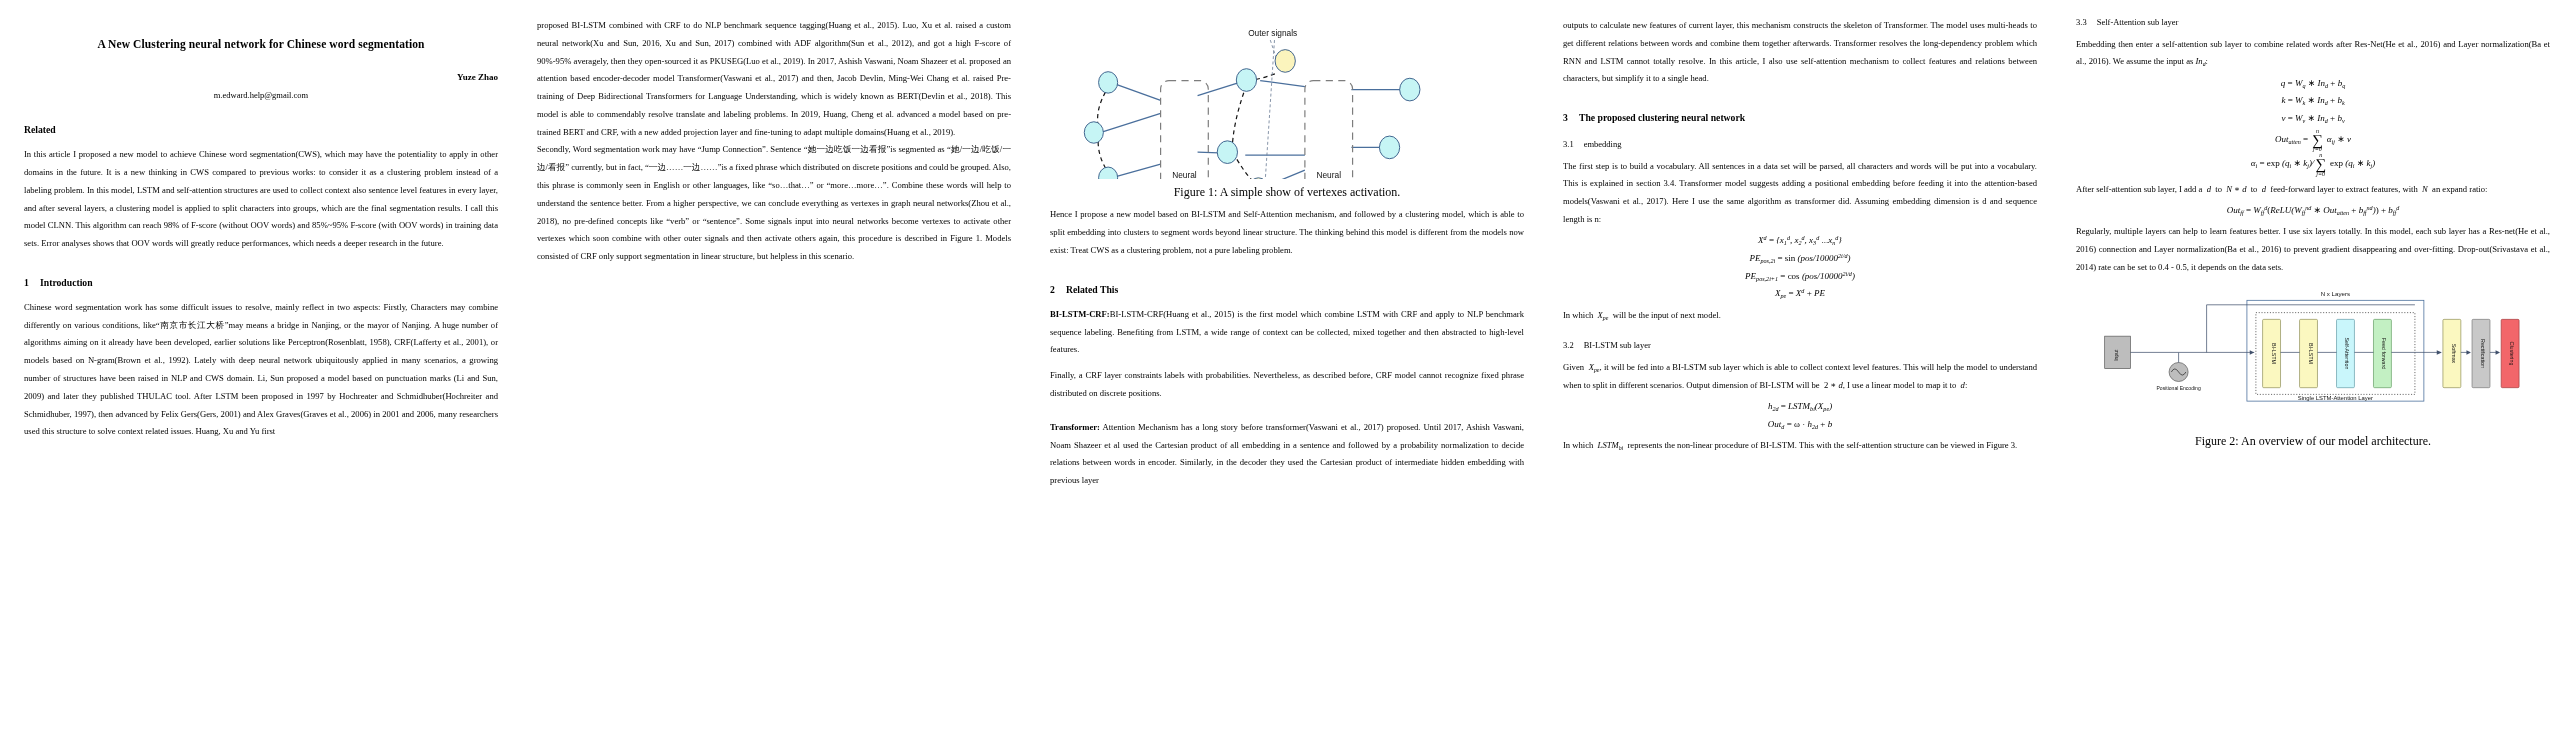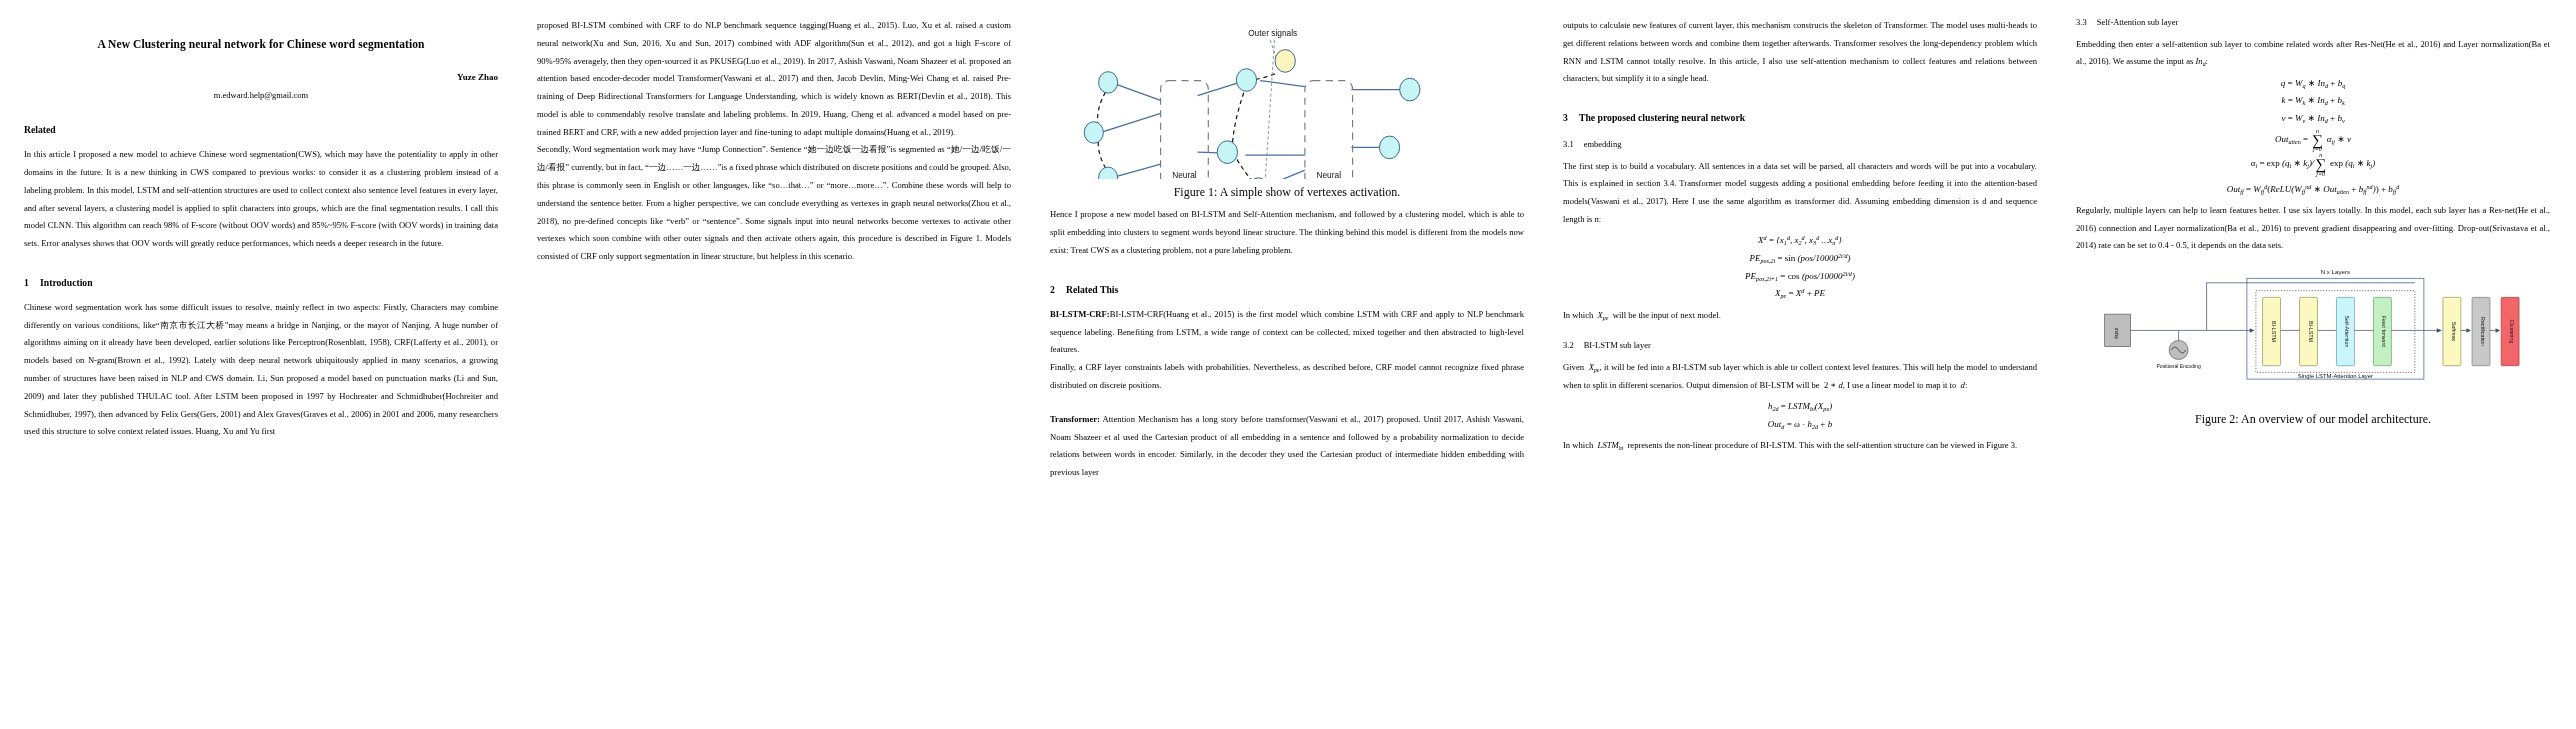--- a/index.html
+++ b/index.html
@@ -58,21 +58,21 @@
   }
   h3.sub .num { display:inline-block; min-width: 20.7px; }
 
   p.body {
     font-size: 8.6px;
     line-height: 2.07;
     text-align: justify;
     margin: 0 0 0 0;
     hyphens: none;
   }
-  p.body + p.body { margin-top: 0px; }
+  p.body + p.body { margin-top: 8px; }
   p.nojust { text-align: left; }
   .lead { font-weight: bold; }
 
   .eqblock {
     text-align: center;
     font-family: "Liberation Serif", serif;
     font-style: italic;
     font-size: 9px;
     line-height: 1.95;
     margin: 3.6px 0 3.6px 0;
@@ -278,20 +278,21 @@
       </div>
       <div class="eqline">
         α<sub>i</sub> <span class="up">=</span> <span class="up">exp</span> (q<sub>i</sub> <span class="up">∗</span> k<sub>j</sub>)<span class="up">∕</span><span class="sumwrap">
             <span class="lim">n</span>
             <span class="sig">∑</span>
             <span class="lim">j=0</span>
           </span> <span class="up">exp</span> (q<sub>i</sub> <span class="up">∗</span> k<sub>j</sub>)
       </div>
     </div>
 
+    <p class="body">After self-attention sub layer, I add a&nbsp;&nbsp;<i>d</i>&nbsp;&nbsp;to&nbsp;&nbsp;<i>N</i> ∗ <i>d</i>&nbsp;&nbsp;to&nbsp;&nbsp;<i>d</i>&nbsp;&nbsp;feed-forward layer to extract features, with&nbsp;&nbsp;<i>N</i>&nbsp;&nbsp;an expand ratio:</p>
 
     <div class="eqblock">
       <div class="eqline">
         Out<sub>ff</sub> <span class="up">=</span> W<sub>ff</sub><sup>d</sup><span class="up">(</span>ReLU(W<sub>ff</sub><sup>nd</sup> <span class="up">∗</span> Out<sub>atten</sub> <span class="up">+</span> b<sub>ff</sub><sup>nd</sup>)<span class="up">)</span> <span class="up">+</span> b<sub>ff</sub><sup>d</sup>
       </div>
     </div>
 
     <p class="body">Regularly, multiple layers can help to learn features better. I use six layers totally. In this model, each sub layer has a Res-net(He et al., 2016) connection and Layer normalization(Ba et al., 2016) to prevent gradient disappearing and over-fitting. Drop-out(Srivastava et al., 2014) rate can be set to 0.4 - 0.5, it depends on the data sets.</p>
 
     

